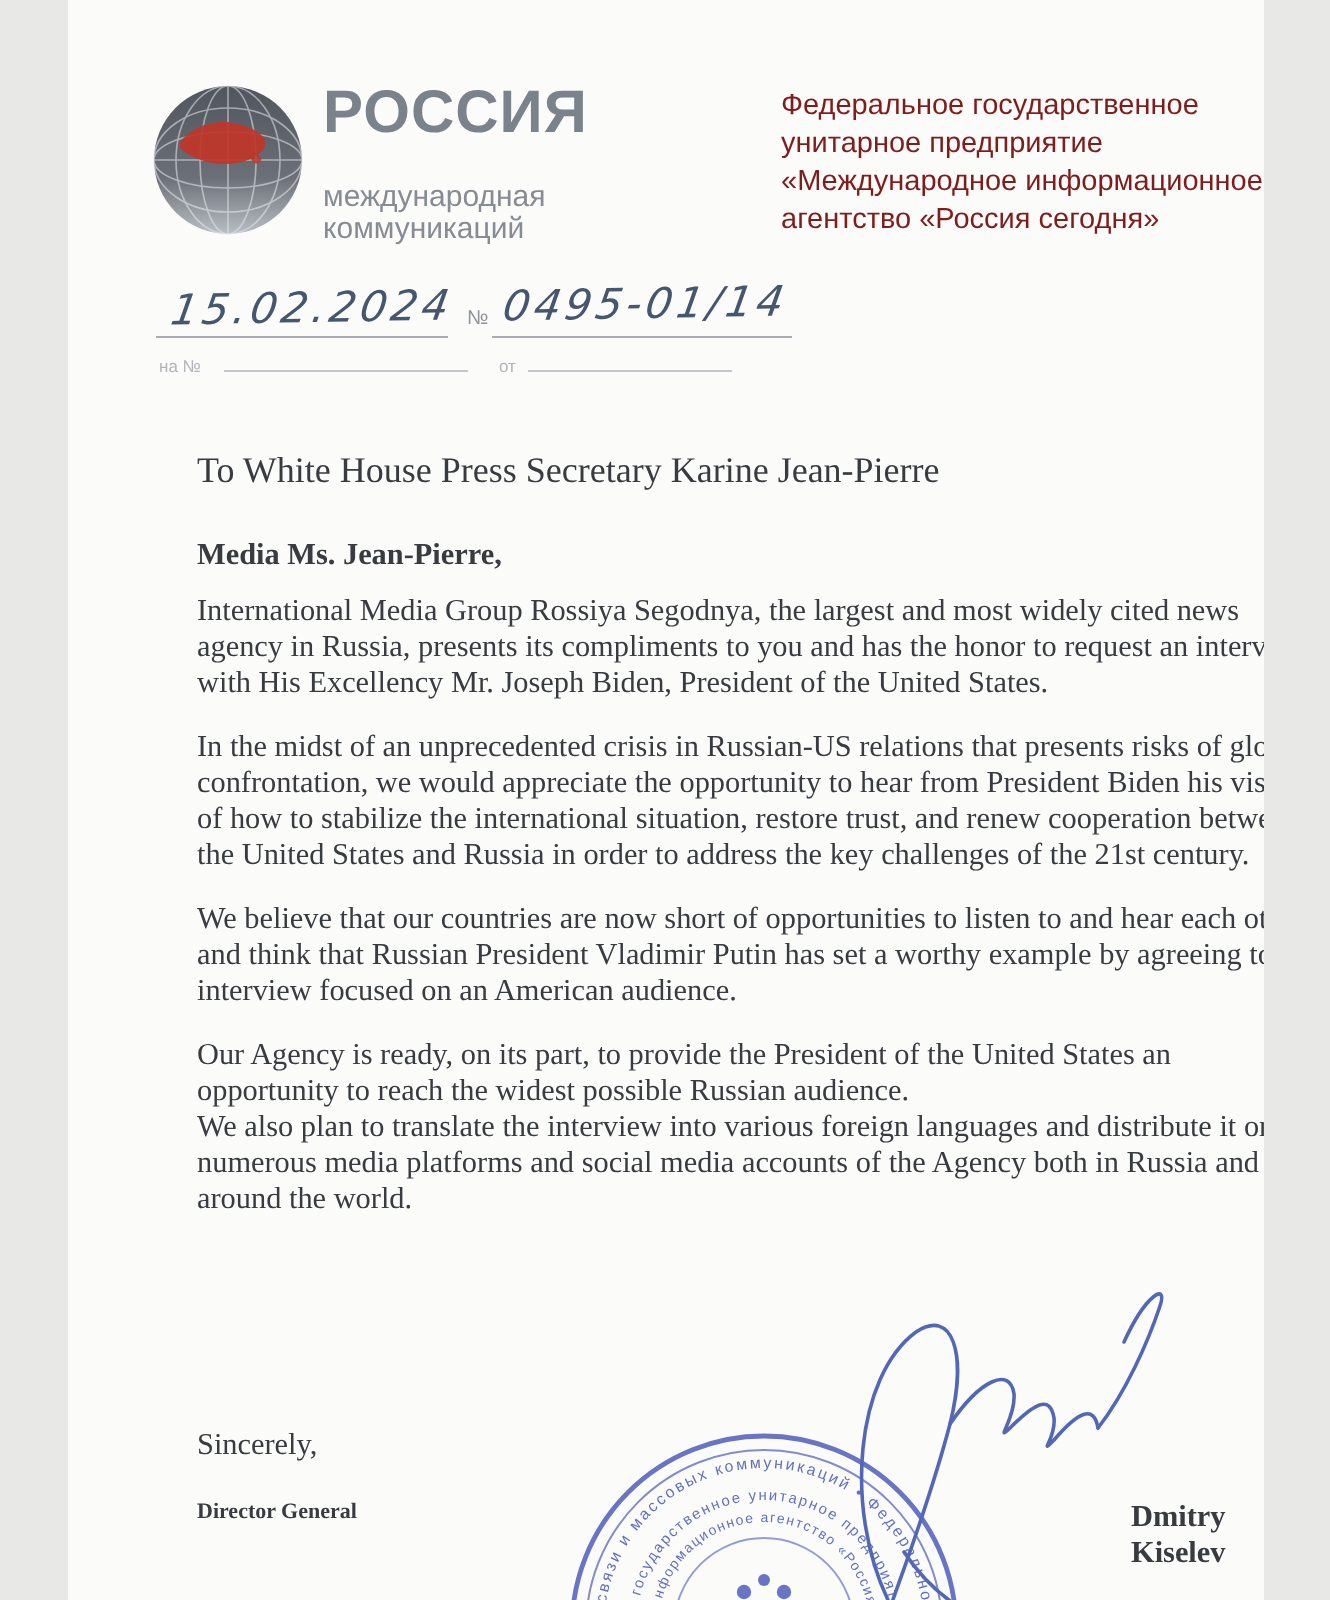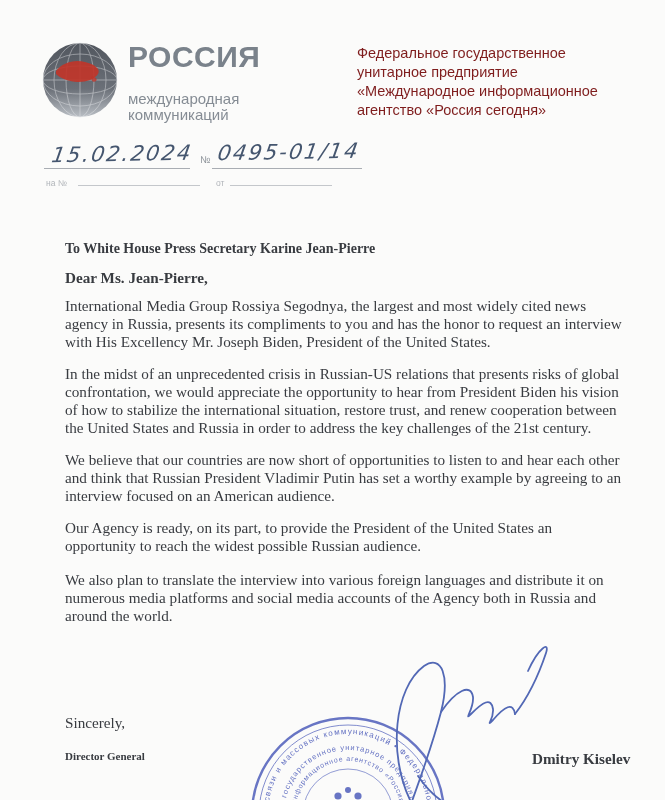--- a/index.html
+++ b/index.html
@@ -1,18 +1,18 @@
 <!DOCTYPE html>
 <html><head>
 <meta charset="utf-8">
 <style>
   html, body { margin: 0; padding: 0; background: #e8e8e6; }
   .page {
     position: relative;
-    width: 665px; height: 800px;
+    width: 598px; height: 800px;
     margin: 0 auto;
     background: #fbfbfa;
     overflow: hidden;
     font-family: "Liberation Serif", serif;
     color: #383b40;
   }
 
   
   .globe { position: absolute; left: 40px; top: 40px; width: 80px; height: 80px; }
   .logo-text { position: absolute; left: 128px; top: 42px; font-family: "Liberation Sans", sans-serif; color: #7a828b; }
@@ -41,25 +41,25 @@
   .rule-number { left: 212px; top: 168px; width: 150px; }
   .num-sign { position: absolute; left: 200px; top: 154px; font-family: "Liberation Sans", sans-serif; font-size: 10px; color: #8f959b; }
   .ref2-label { position: absolute; font-family: "Liberation Sans", sans-serif; font-size: 8.5px; color: #b0b4b9; top: 178px; }
   .lbl-on   { left: 46px; }
   .lbl-from { left: 216px; }
   .rule-thin { border-bottom-color: #c4c7cb; }
   .rule-on   { left: 78px;  top: 185px; width: 122px; }
   .rule-from { left: 230px; top: 185px; width: 102px; }
 
   
-  .addressee  { position: absolute; left: 65px; top: 241px; font-weight: bold; font-size: 14px; }
+  .addressee  { position: absolute; left: 65px; top: 225px; font-weight: normal; font-size: 18px; }
   .salutation { position: absolute; left: 65px; top: 269px; font-weight: bold; font-size: 15.2px; }
   .body-text  { position: absolute; left: 65px; top: 297px; width: 560px; font-size: 15.2px; line-height: 18px; }
   .body-text p { margin: 0 0 14px 0; }
-  .body-text p.no-gap { margin-bottom: 16px; }
+  .body-text p.no-gap { margin-bottom: 0; }
   .closing  { position: absolute; left: 65px; top: 714px; font-size: 15.2px; }
   .sig-title { position: absolute; left: 65px;  top: 750px; font-weight: bold; font-size: 11px; }
   .sig-name  { position: absolute; left: 532px; top: 750px; font-weight: bold; font-size: 15.2px; }
 
   
   .stamp     { position: absolute; left: 246px; top: 712px; width: 204px; height: 204px; z-index: 2; opacity: 0.92; }
   .signature { position: absolute; left: 378px; top: 626px; width: 224px; height: 180px; z-index: 3; }
   .stamp text { font-family: "Liberation Sans", sans-serif; }
 </style>
 </head>
@@ -108,21 +108,21 @@
   <div class="num-sign">№</div>
   <div class="hand number-value">0495-01/14</div>
   <div class="rule rule-number"></div>
 
   <div class="ref2-label lbl-on">на №</div>
   <div class="rule rule-thin rule-on"></div>
   <div class="ref2-label lbl-from">от</div>
   <div class="rule rule-thin rule-from"></div>
 
   <div class="addressee">To White House Press Secretary Karine Jean-Pierre</div>
-  <div class="salutation">Dear Ms. Jean-Pierre,</div>
+  <div class="salutation">Media Ms. Jean-Pierre,</div>
 
   <div class="body-text">
     <p>International Media Group Rossiya Segodnya, the largest and most widely cited news agency in Russia, presents its compliments to you and has the honor to request an interview with His Excellency Mr. Joseph Biden, President of the United States.</p>
     <p>In the midst of an unprecedented crisis in Russian-US relations that presents risks of global confrontation, we would appreciate the opportunity to hear from President Biden his vision of how to stabilize the international situation, restore trust, and renew cooperation between the United States and Russia in order to address the key challenges of the 21st century.</p>
     <p>We believe that our countries are now short of opportunities to listen to and hear each other and think that Russian President Vladimir Putin has set a worthy example by agreeing to an interview focused on an American audience.</p>
     <p class="no-gap">Our Agency is ready, on its part, to provide the President of the United States an opportunity to reach the widest possible Russian audience.</p>
     <p>We also plan to translate the interview into various foreign languages and distribute it on numerous media platforms and social media accounts of the Agency both in Russia and around the world.</p>
   </div>
 
   <div class="closing">Sincerely,</div>

